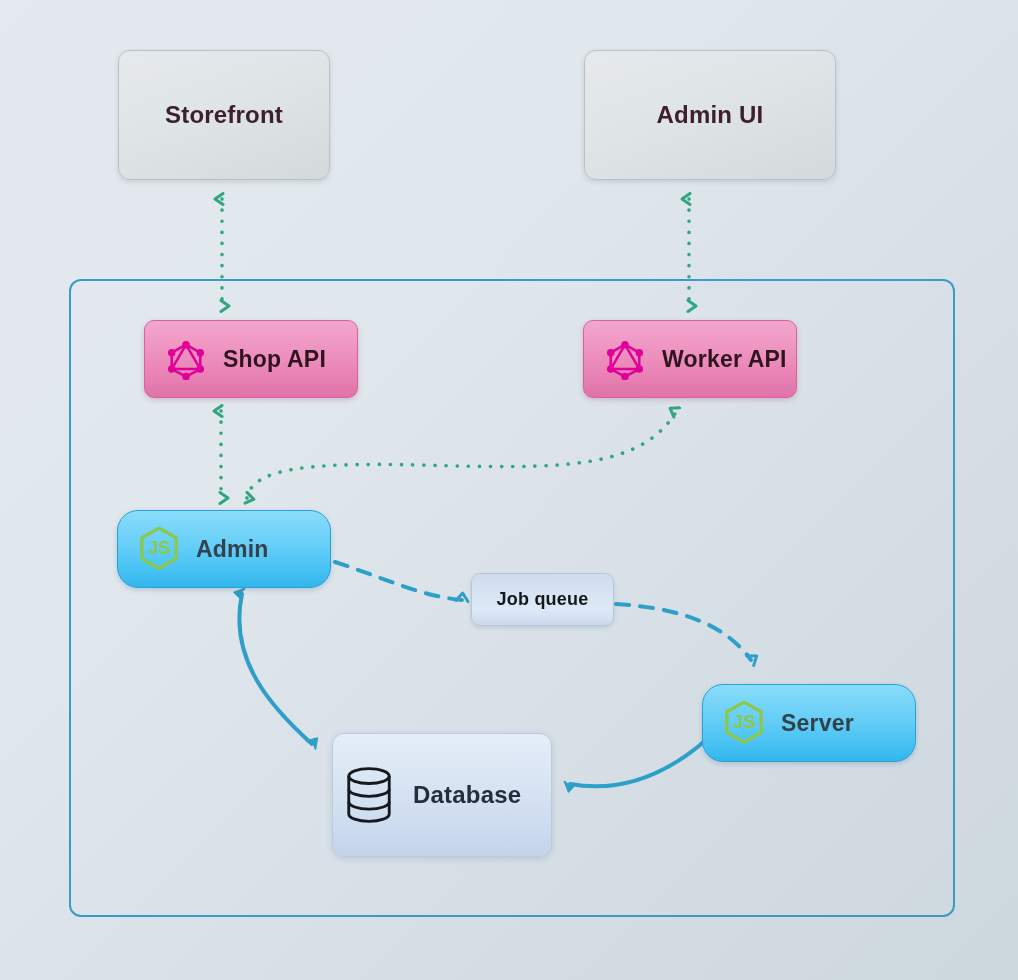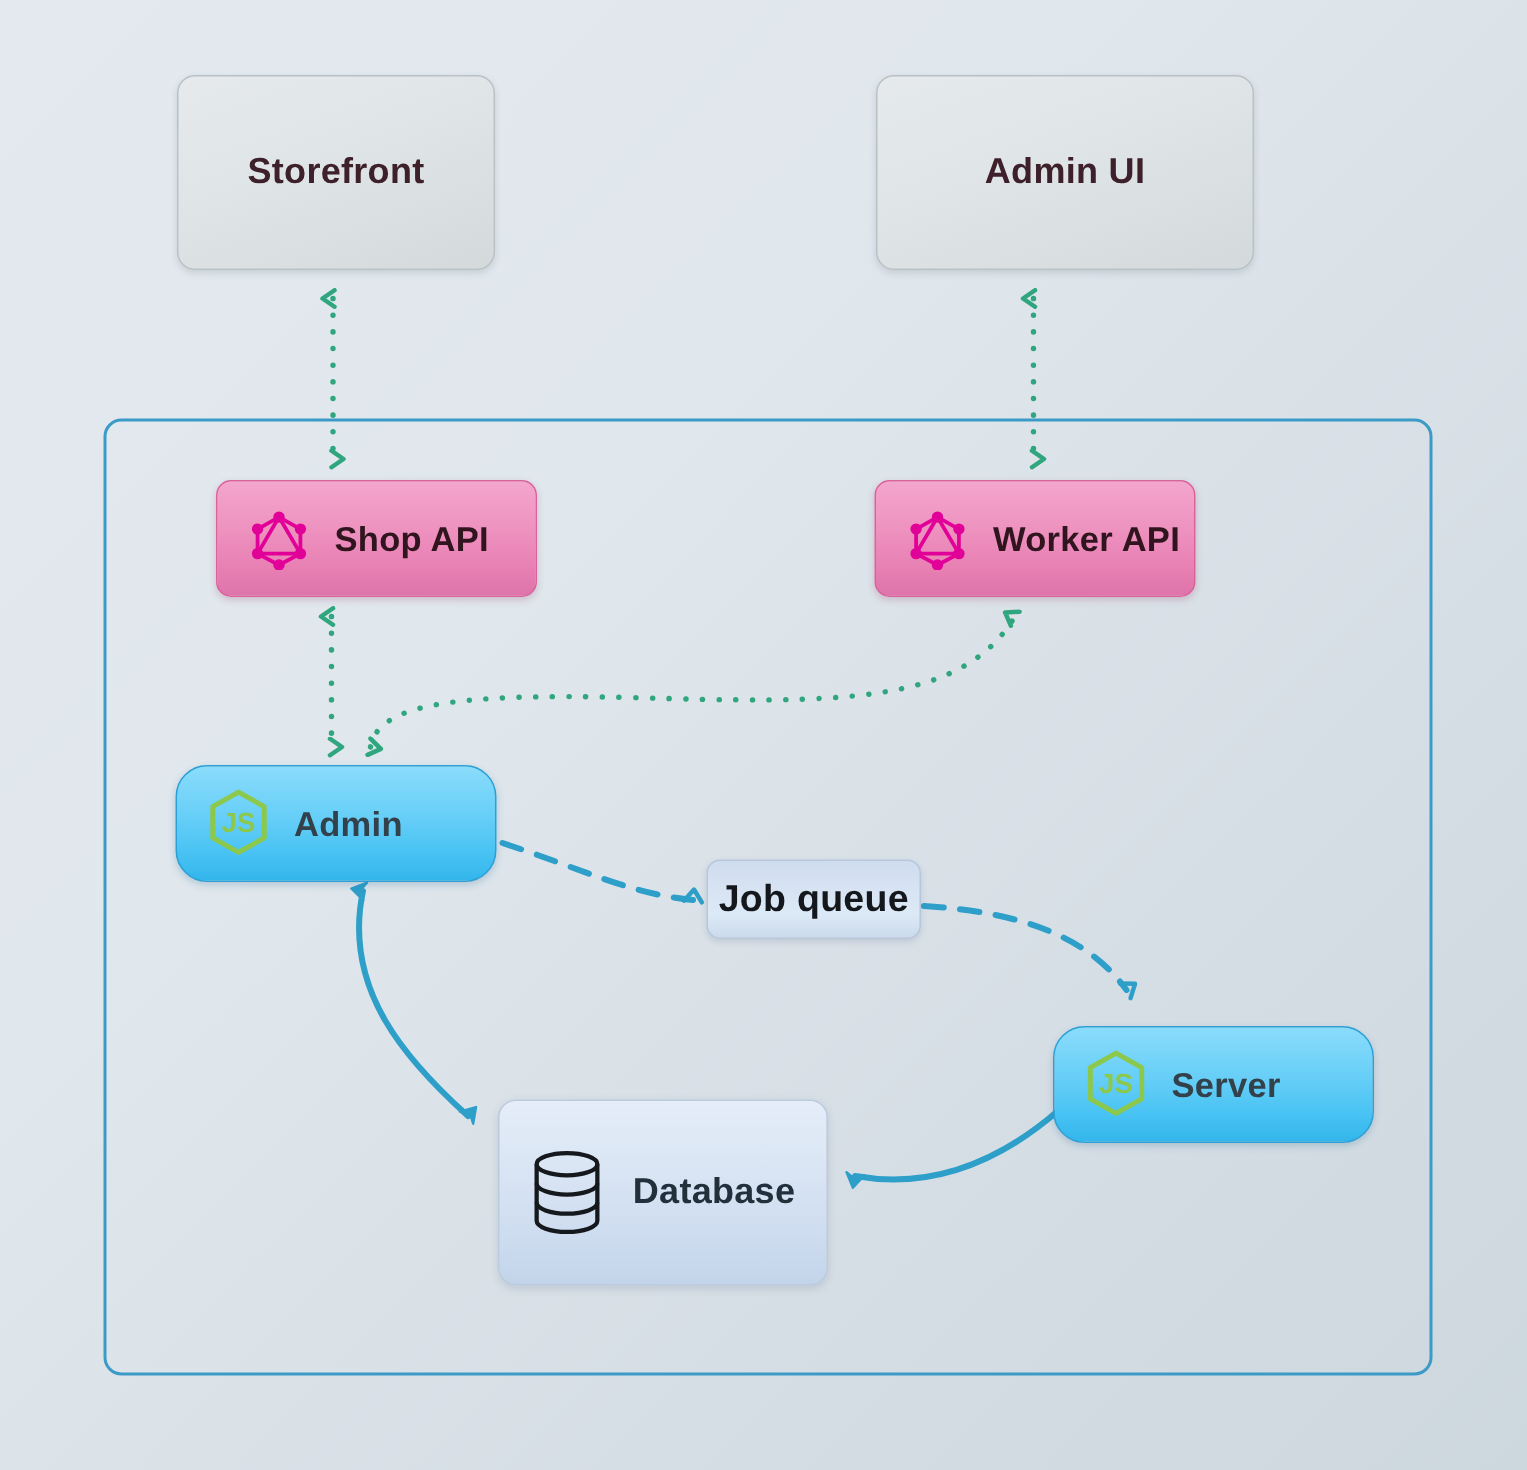--- a/index.html
+++ b/index.html
@@ -89,33 +89,33 @@
 
   
   .n-queue {
     background: linear-gradient(180deg, #CFDCF0 0%, #D7E3F2 35%, #DCE9F6 70%, #CBDAEC 100%);
     border: 1px solid #B7C6DA;
     border-radius: 9px;
     box-shadow: 0 2px 4px rgba(90,110,140,0.2);
   }
   .n-queue .label {
     color: #14181C;
-    font-size: 25px;
+    font-size: 18px;
     text-align: right;
   }
 
   
   .n-db {
     background: linear-gradient(180deg, #E4EDF8 0%, #DCE7F5 30%, #CFDDF0 70%, #C3D4EA 100%);
     border: 1px solid #BBCADC;
     border-radius: 12px;
     box-shadow: 0 2px 6px rgba(85,105,135,0.2);
-    padding: 0 36px;
+    padding: 0 12px;
     gap: 20px;
-    justify-content: center;
+    justify-content: flex-start;
   }
   .n-db .label {
     color: #22303B;
     font-size: 24px;
   }
 
   
   #boundary {
     position: absolute;
     box-sizing: border-box;

